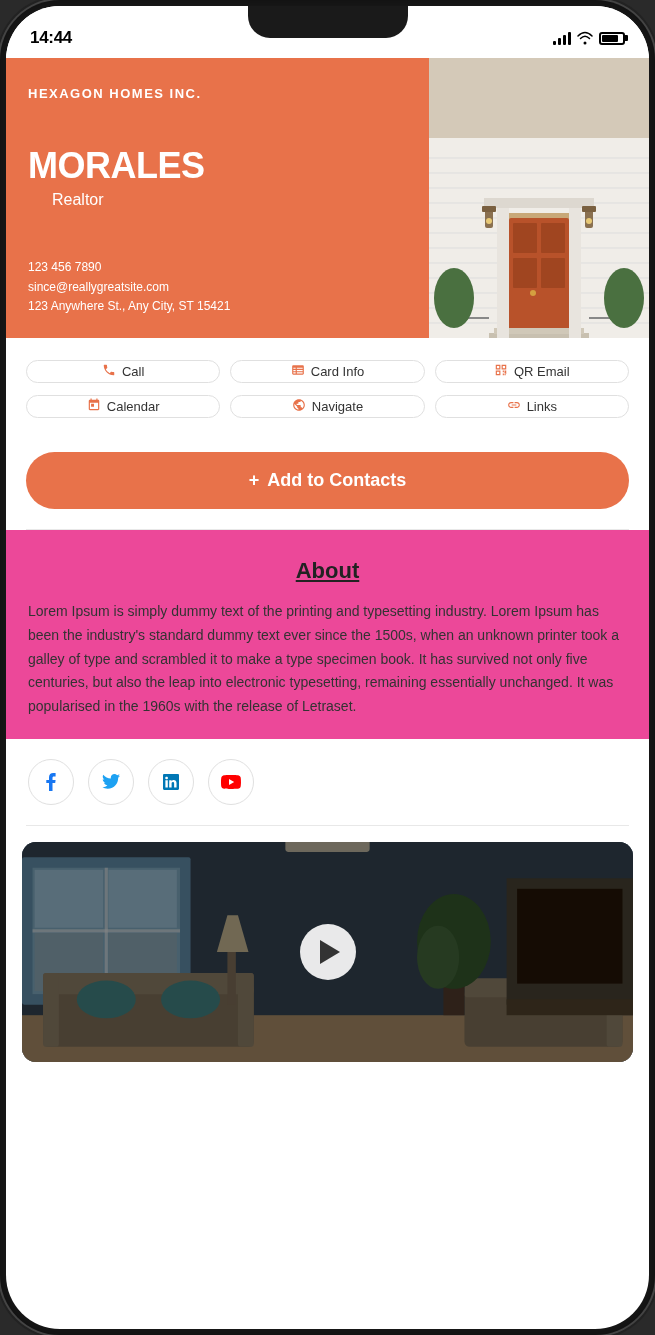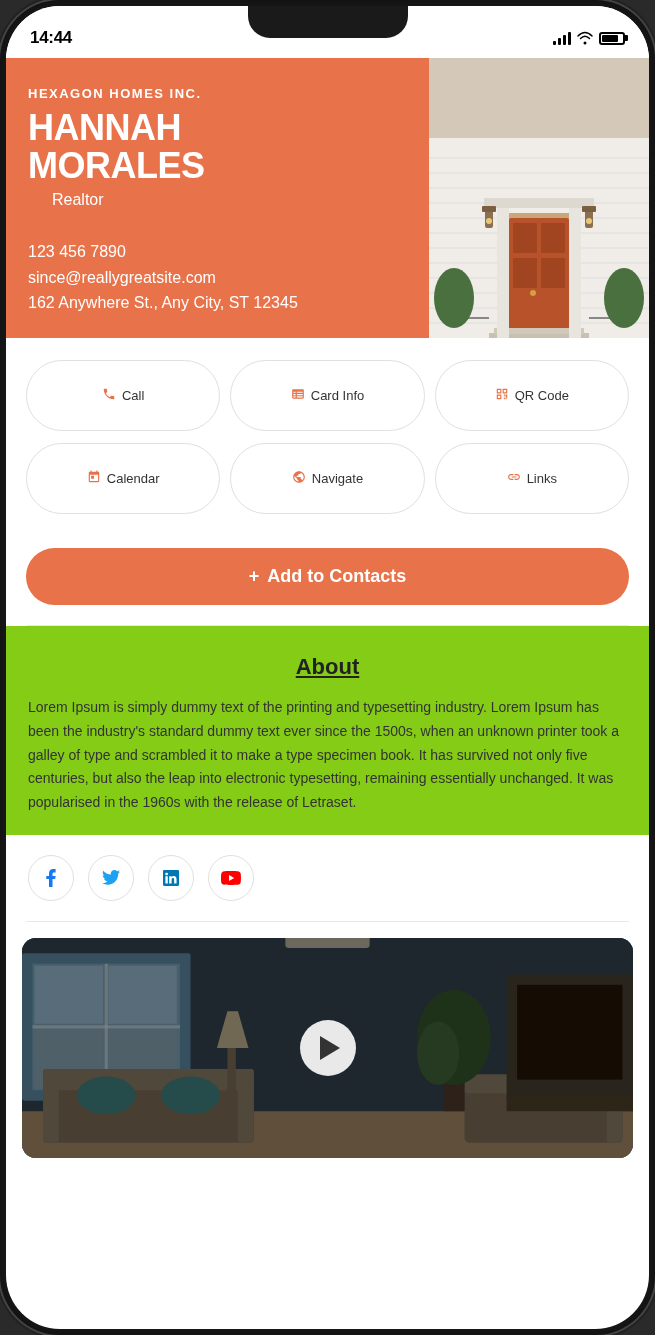--- a/index.html
+++ b/index.html
@@ -200,21 +200,21 @@
       margin-top: 6px;
       margin-left: 24px;
     }
 
     .contact-info {
       margin-top: auto;
     }
 
     .contact-info p {
       color: #fff;
-      font-size: 16px;
+      font-size: 12px;
       line-height: 1.6;
     }
 
     
     .actions-section {
       padding: 22px 20px 10px;
       background: #fff;
     }
 
     .actions-row {
@@ -223,21 +223,21 @@
       justify-content: space-between;
       margin-bottom: 12px;
     }
 
     .action-btn {
       flex: 1;
       display: flex;
       align-items: center;
       justify-content: center;
       gap: 6px;
-      padding: 26px 8px;
+      padding: 2px 8px;
       border: 1.5px solid #e0e0e0;
       border-radius: 50px;
       background: #fff;
       font-size: 13px;
       font-weight: 500;
       color: #333;
       cursor: pointer;
       white-space: nowrap;
     }
 
@@ -271,21 +271,21 @@
 
     .divider {
       height: 1px;
       background: #e8e8e8;
       margin: 0 20px;
     }
 
     
     .about-section {
       padding: 28px 22px 20px;
-      background: #84cc16;
+      background: #ec4899;
     }
 
     .about-title {
       text-align: center;
       font-size: 22px;
       font-weight: 700;
       text-decoration: underline;
       color: #222;
       margin-bottom: 16px;
     }
@@ -404,28 +404,28 @@
       </div>
     </div>
 
     <div class="screen-content">
 
       <div class="hero-card">
         <div class="hero-left">
           <div>
             <div class="company-name">HEXAGON HOMES INC.</div>
             <div class="person-name">
-              <span>HANNAH</span><br><span>MORALES</span>
+              <br><span>MORALES</span>
             </div>
             <div class="person-title">Realtor</div>
           </div>
           <div class="contact-info">
             <p>123 456 7890</p>
             <p>since@reallygreatsite.com</p>
-            <p>162 Anywhere St., Any City, ST 12345</p>
+            <p>123 Anywhere St., Any City, ST 15421</p>
           </div>
         </div>
         <div class="hero-right">
 
           <div class="house-svg-container">
             <svg width="220" height="280" viewBox="0 0 220 280" xmlns="http://www.w3.org/2000/svg">
 
               <rect width="220" height="280" fill="#d4c9b8"></rect>
 
               <rect x="0" y="80" width="220" height="200" fill="#f0ede8"></rect>
@@ -498,21 +498,21 @@
                 </svg>
             </span>
             <span>Card Info</span>
           </button>
           <button class="action-btn">
             <span class="btn-icon">
               <svg width="14" height="14" viewBox="0 0 24 24" fill="#e8724a">
                   <path d="M3 3h8v8H3V3zm2 2v4h4V5H5zm8-2h8v8h-8V3zm2 2v4h4V5h-4zM3 13h8v8H3v-8zm2 2v4h4v-4H5zm13-2h3v2h-3v-2zm-3 0h2v3h-2v-3zm0 5h2v3h-2v-3zm3-3h3v2h-3v-2zm0 3h2v3h-2v-3zm2-1h1v2h-1v-2z"></path>
                 </svg>
             </span>
-            <span>QR Code</span>
+            <span>QR Email</span>
           </button>
         </div>
 
         <div class="actions-row">
           <button class="action-btn">
             <span class="btn-icon">
               <svg width="14" height="14" viewBox="0 0 24 24" fill="#e8724a">
                   <path d="M19 3h-1V1h-2v2H8V1H6v2H5c-1.1 0-2 .9-2 2v14c0 1.1.9 2 2 2h14c1.1 0 2-.9 2-2V5c0-1.1-.9-2-2-2zm0 16H5V8h14v11zM7 10h5v5H7z"></path>
                 </svg>
             </span>

